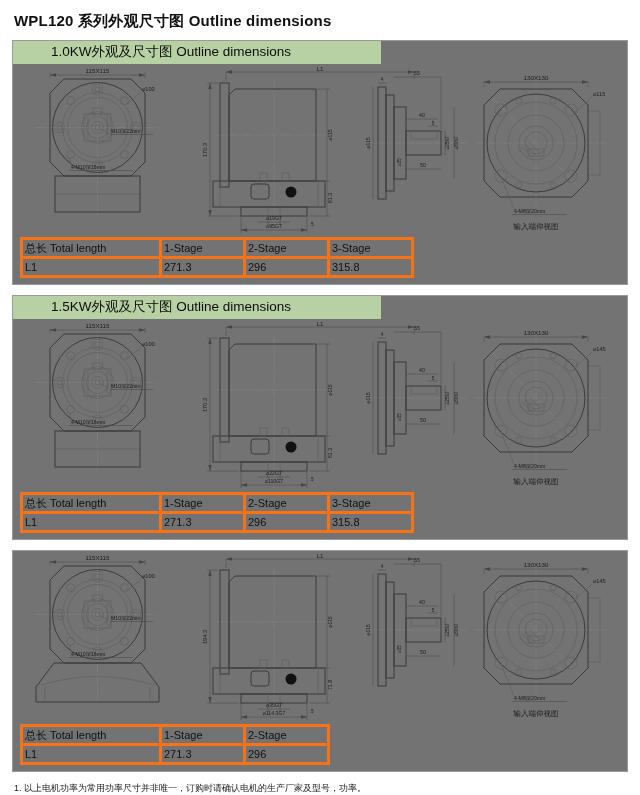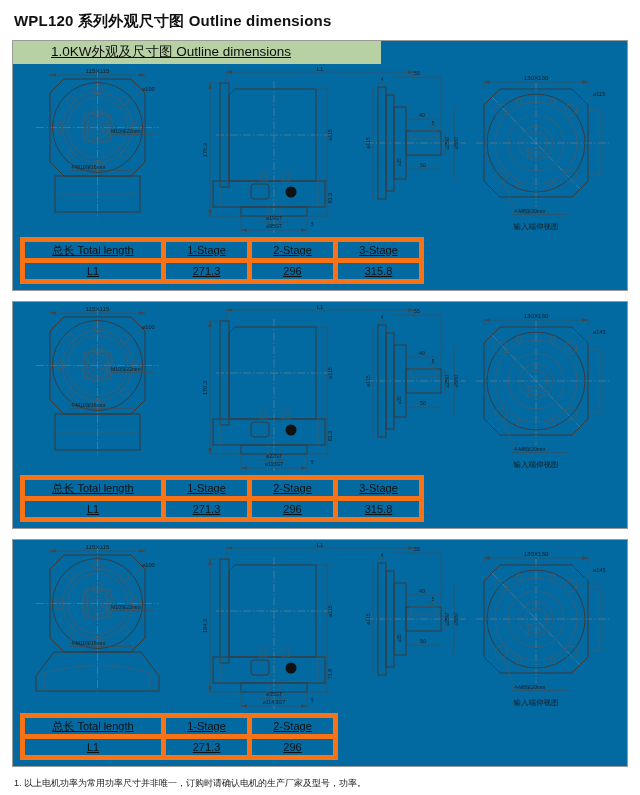--- a/index.html
+++ b/index.html
@@ -1,30 +1,30 @@
 <!DOCTYPE html>
 <html style="--hdr: #b7d1a4;"><head>
 <meta charset="utf-8">
 <style>
   html,body{margin:0;padding:0;background:#fff;}
   body{width:640px;font-family:"Liberation Sans",sans-serif;color:#111;}
   .page{padding:6px 12px 8px 12px;}
   .page-title{font-size:15px;font-weight:bold;margin:6px 0 9px 2px;letter-spacing:.2px;}
-  .sec{border:1px solid #9a9a9a;background:#0369a1;margin-bottom:10px;text-decoration:underline;}
+  .sec{border:1px solid #9a9a9a;background:#737373;margin-bottom:10px;}
   .sec-head{background:var(--hdr,#b7d1a4);width:330px;padding:2px 0 3px 38px;font-size:13.5px;color:#0d0d0d;}
   svg.draw{display:block;margin:1px auto 0 auto;}
   .ol{stroke:#3b3b3b;stroke-width:1;fill:none;}
   .tl{stroke:#5a5a5a;stroke-width:.55;fill:none;}
   .dim{stroke:#4a4a4a;stroke-width:.55;fill:none;}
   .cl{stroke:#888;stroke-width:.5;fill:none;stroke-dasharray:8 2 1.5 2;}
   .ah{fill:#444;stroke:none;}
   svg text{fill:#1c1c1c;font-family:"Liberation Sans","DejaVu Sans",sans-serif;}
   .d6{font-size:6.2px;} .d55{font-size:5.6px;} .d5{font-size:5.2px;} .d45{font-size:4.6px;} .cap{font-size:7.5px;}
   table.dim-table{border-collapse:collapse;margin:2px 0 6px 7px;}
-  table.dim-table td{border:5px solid #f97316;text-align:center;font-size:11px;height:16px;width:77px;padding:0 2px;}
+  table.dim-table td{border:3px solid #f97316;font-size:11px;height:16px;width:77px;padding:0 2px;}
   table.dim-table td.c1{width:132px;}
   .notes{font-size:9px;line-height:1.45;color:#1a1a1a;margin:4px 0 0 2px;}
 </style>
 </head>
 <body>
 
 <div class="page">
   <div class="page-title">WPL120 系列外观尺寸图 Outline dimensions</div>
   <div id="sections">
   <div class="sec">
@@ -216,20 +216,21 @@
               <td class="c1">L1</td>
               <td>271.3</td>
               <td>296</td>
               <td>315.8</td>
             </tr>
       </tbody>
     </table>
   </div>
 
   <div class="sec">
+    <div class="sec-head">1.5KW外观及尺寸图 Outline dimensions</div>
 
     <svg class="draw" viewBox="0 0 612 170" width="612" height="170">
 
       <g>
         <line class="cl" x1="83.5" y1="4" x2="83.5" y2="153"></line>
         <line class="cl" x1="22" y1="62.5" x2="145" y2="62.5"></line>
         <path class="ol" d="M50,14 H117 L131,28 V97 L117,111 H50 L36,97 V28 Z"></path>
         <circle class="ol" cx="83.5" cy="62.5" r="45"></circle>
         <circle class="tl" cx="83.5" cy="62.5" r="35"></circle>
         <circle class="tl" cx="83.5" cy="62.5" r="30"></circle>

